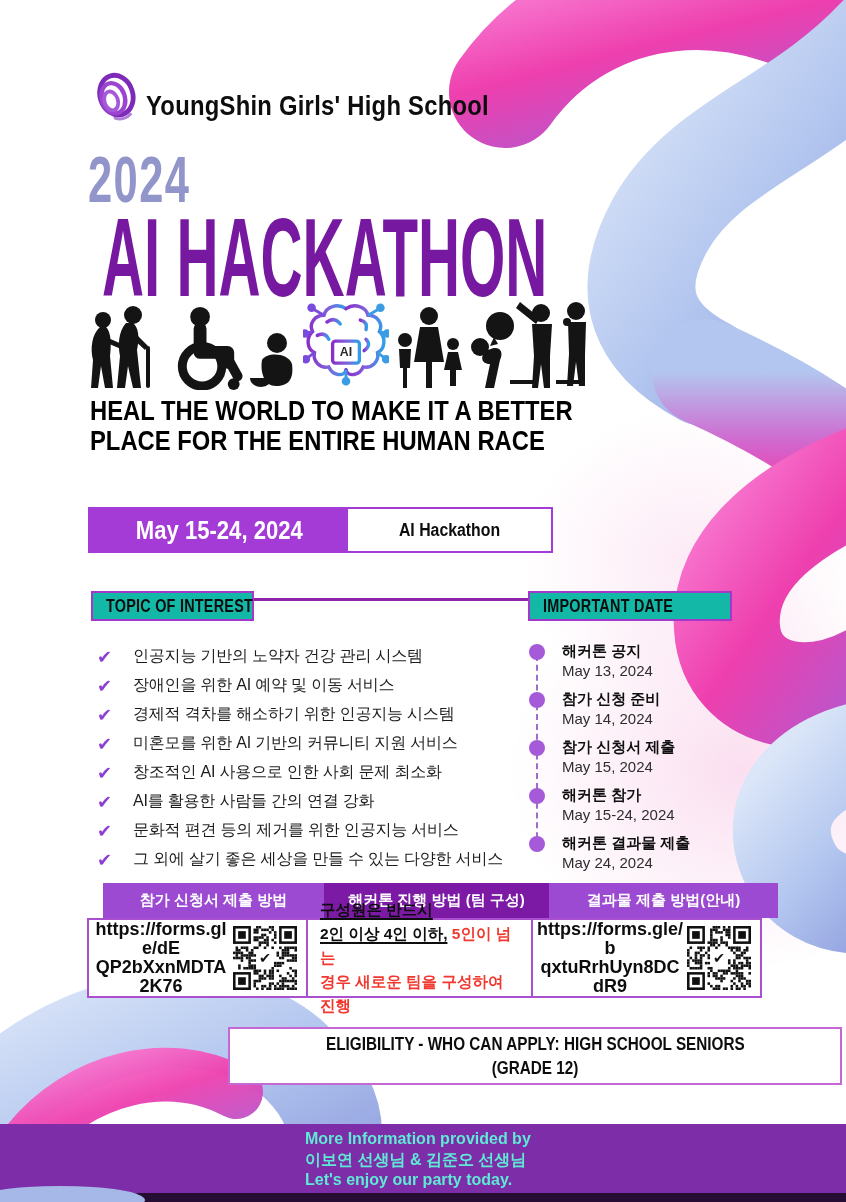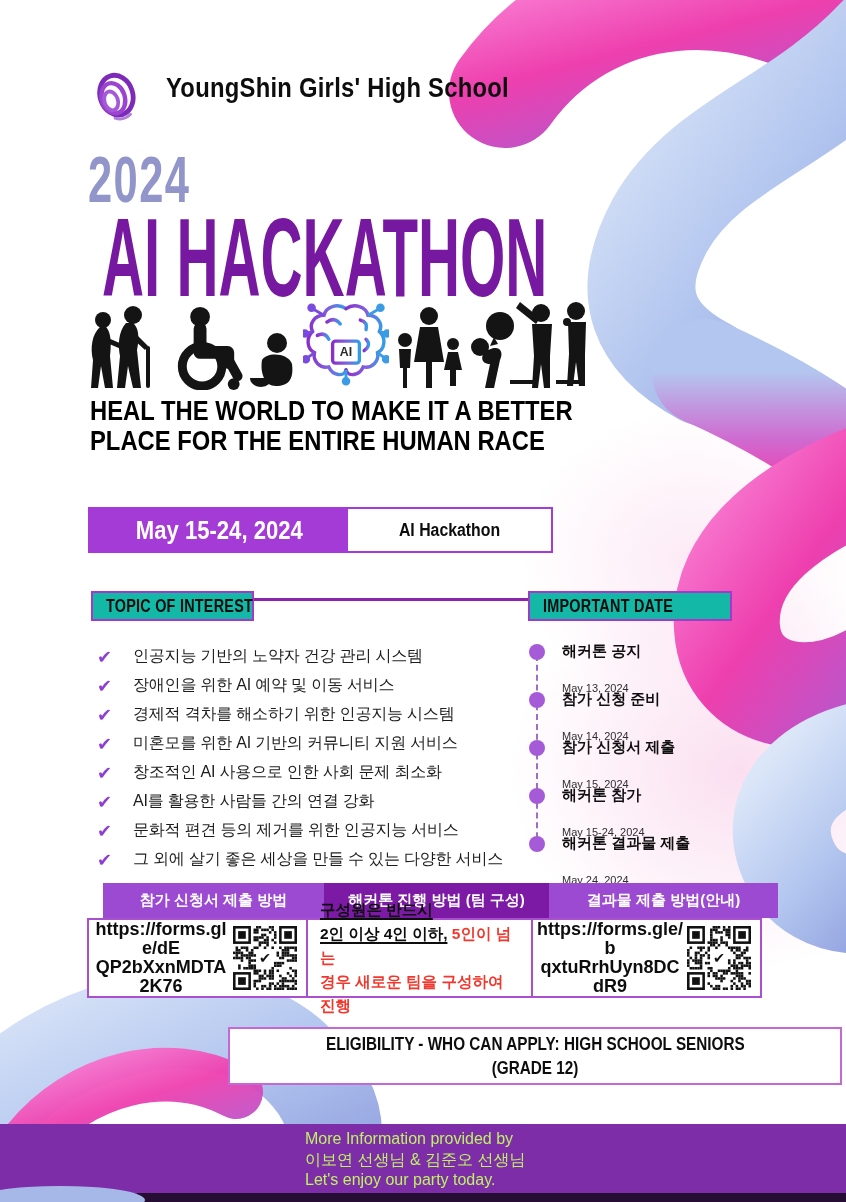--- a/index.html
+++ b/index.html
@@ -4,21 +4,21 @@
 <style>
   html,body{margin:0;padding:0;background:#e8e8e8;}
   .poster{position:relative;width:846px;height:1202px;margin:0 auto;background:#ffffff;overflow:hidden;
           font-family:"Liberation Sans","DejaVu Sans",sans-serif;color:#111;}
   .abs{position:absolute;}
   svg{display:block;}
   .deco{position:absolute;left:0;top:0;z-index:0;pointer-events:none;}
   .z1{z-index:1;}
 
   
-  .brand{left:90px;top:72px;display:flex;align-items:flex-start;gap:22px;}
+  .brand{left:90px;top:72px;display:flex;align-items:flex-end;gap:2px;}
   .school-name{font-size:28px;font-weight:700;color:#0d0d0d;white-space:nowrap;
                transform:scaleX(.85);transform-origin:left center;letter-spacing:.3px;}
 
   
   .year{left:88px;top:148px;font-size:64px;font-weight:700;color:#9295c9;line-height:1;
         transform:scaleX(.68);transform-origin:left top;letter-spacing:2px;}
   .main-title{left:102px;top:202px;font-size:112px;font-weight:700;color:#7718a0;line-height:1;
         transform:scaleX(.52);transform-origin:left top;white-space:nowrap;}
 
   
@@ -51,21 +51,21 @@
   .topics li{display:flex;align-items:center;height:29px;gap:18px;}
   .check{color:#8d3fd3;font-size:18px;font-weight:700;width:18px;}
   .topic-text{font-size:16px;color:#1c1c1c;letter-spacing:-.2px;}
 
   
   .timeline{left:528px;top:641px;width:235px;}
   .tl-line{position:absolute;left:8px;top:14px;height:193px;border-left:2px dashed #a06cc8;}
   .tl-entry{position:relative;padding-left:34px;height:48px;box-sizing:border-box;}
   .tl-dot{position:absolute;left:1px;top:3px;width:16px;height:16px;border-radius:50%;background:#a55ad8;}
   .tl-title{font-size:15px;font-weight:700;color:#0f0f0f;line-height:20px;}
-  .tl-date{font-size:11px;color:#2e2e2e;line-height:20px;margin-top:17px;}
+  .tl-date{font-size:15px;color:#2e2e2e;line-height:20px;}
 
   
   .mt-headers{left:87px;top:883px;width:675px;height:35px;display:flex;margin-left:16px;}
   .mt-h{display:flex;align-items:center;justify-content:center;color:#fff;font-size:15px;font-weight:700;}
   .mt-h.light{background:#9c4ad2;}
   .mt-h.dark{background:#7c1aa6;}
   .mt-body{left:87px;top:918px;width:675px;height:80px;display:flex;}
   .mt-cell{box-sizing:border-box;border:2px solid #a94fd0;background:#fff;display:flex;align-items:center;}
   .mt-cell + .mt-cell{border-left:none;}
   .url-block{flex:1;text-align:center;font-size:18px;font-weight:700;line-height:19px;color:#0d0d0d;word-break:break-all;padding:0 4px;}
@@ -75,21 +75,21 @@
   .red{color:#f0382e;}
 
   
   .eligibility{left:228px;top:1027px;width:614px;height:58px;border:2px solid #c468d4;background:#fff;box-sizing:border-box;
                display:flex;flex-direction:column;align-items:center;justify-content:center;}
   .eligibility span{display:block;font-size:18px;font-weight:700;line-height:24px;color:#0d0d0d;
                transform:scaleX(.85);white-space:nowrap;}
 
   
   .footer-bar{left:0;top:1124px;width:846px;height:69px;background:#7d2da8;z-index:2;}
-  .footer-text{position:absolute;left:305px;top:5px;color:#bef264;font-size:16px;font-weight:400;line-height:20.5px;}
+  .footer-text{position:absolute;left:305px;top:5px;color:#5eead4;font-size:16px;font-weight:700;line-height:20.5px;}
   .footer-strip{left:0;top:1193px;width:846px;height:9px;background:#260d33;z-index:2;}
   .corner-blob{left:-25px;top:1186px;width:170px;height:28px;background:#a5b8e8;border-radius:50%;z-index:3;}
 </style>
 </head>
 <body>
 
 <div class="poster">
 
   <svg class="deco" width="846" height="1202" viewBox="0 0 846 1202">
     <defs>

